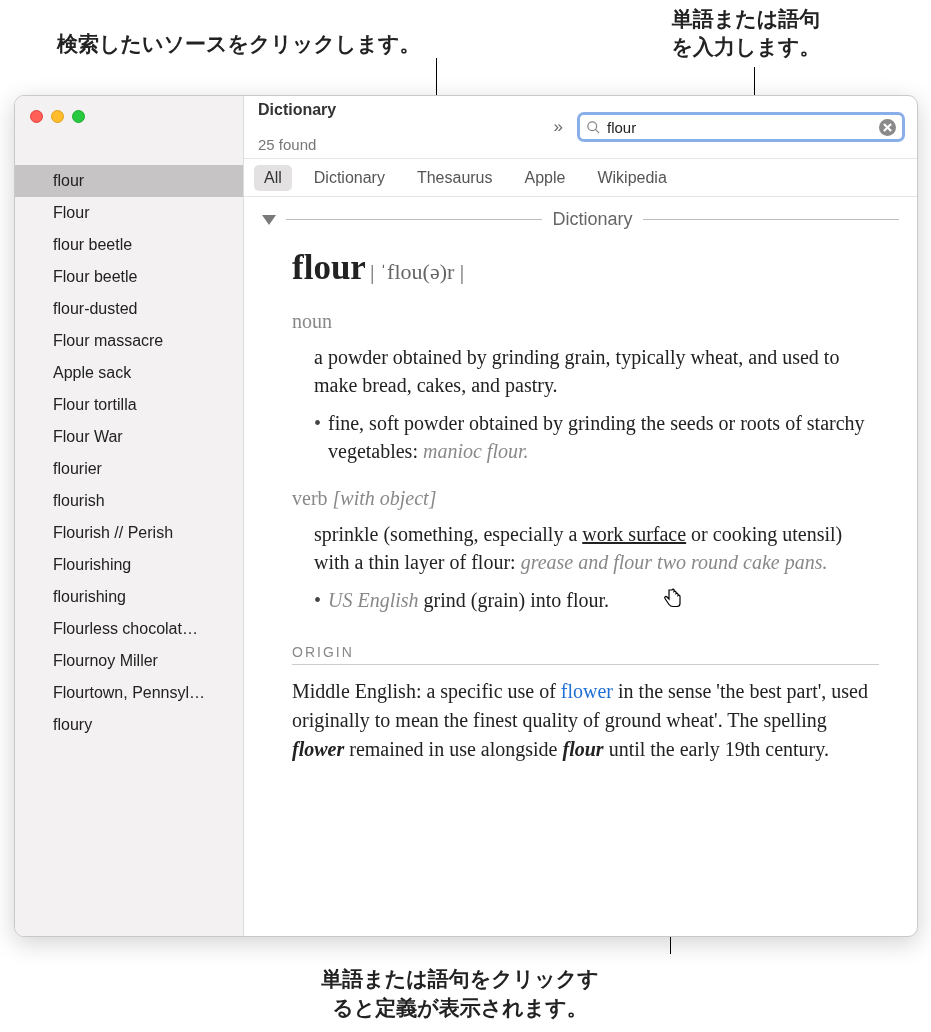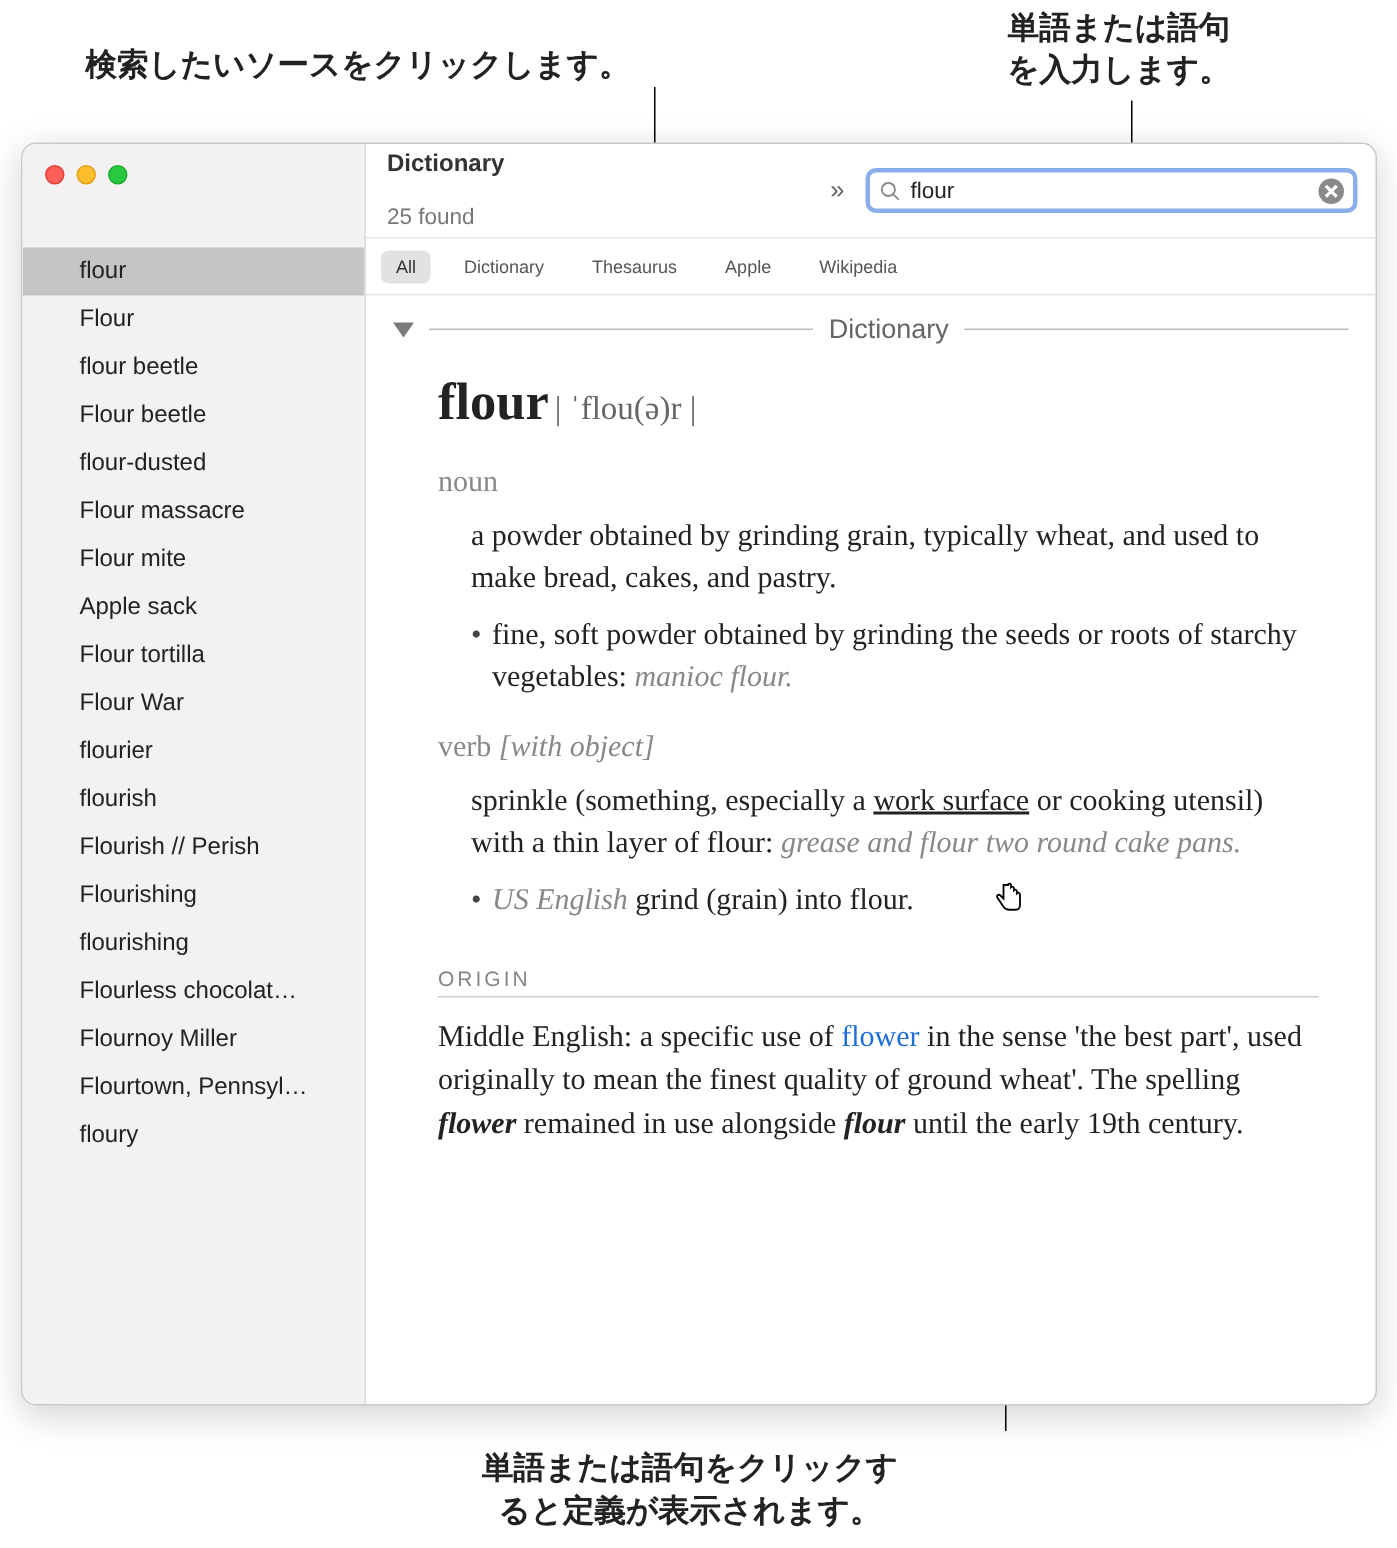--- a/index.html
+++ b/index.html
@@ -114,21 +114,21 @@
 .clear-btn svg{width:9px;height:9px;stroke:#fff;stroke-width:2.4;}
 .tabs {
   height: 38px;
   border-bottom: 1px solid #e5e5e5;
   display: flex;
   align-items: center;
   padding: 0 10px;
   gap: 12px;
 }
 .tab {
-  font-size: 12px;
+  font-size: 16px;
   color: #555;
   padding: 4px 10px;
   border-radius: 5px;
 }
 .tab.active { background: #e3e1e2; color: #333; }
 .section-header {
   display: flex;
   align-items: center;
   padding: 12px 18px 0 18px;
   gap: 10px;
@@ -217,21 +217,20 @@
       <div class="dot min"></div>
       <div class="dot max"></div>
     </div>
     <div class="sidebar-list" id="sidebar-list">
         <div class="sidebar-item selected">flour</div>
         <div class="sidebar-item">Flour</div>
         <div class="sidebar-item">flour beetle</div>
         <div class="sidebar-item">Flour beetle</div>
         <div class="sidebar-item">flour-dusted</div>
         <div class="sidebar-item">Flour massacre</div>
-        <div class="sidebar-item">Flour mite</div>
         <div class="sidebar-item">Apple sack</div>
         <div class="sidebar-item">Flour tortilla</div>
         <div class="sidebar-item">Flour War</div>
         <div class="sidebar-item">flourier</div>
         <div class="sidebar-item">flourish</div>
         <div class="sidebar-item">Flourish // Perish</div>
         <div class="sidebar-item">Flourishing</div>
         <div class="sidebar-item">flourishing</div>
         <div class="sidebar-item">Flourless chocolat…</div>
         <div class="sidebar-item">Flournoy Miller</div>

